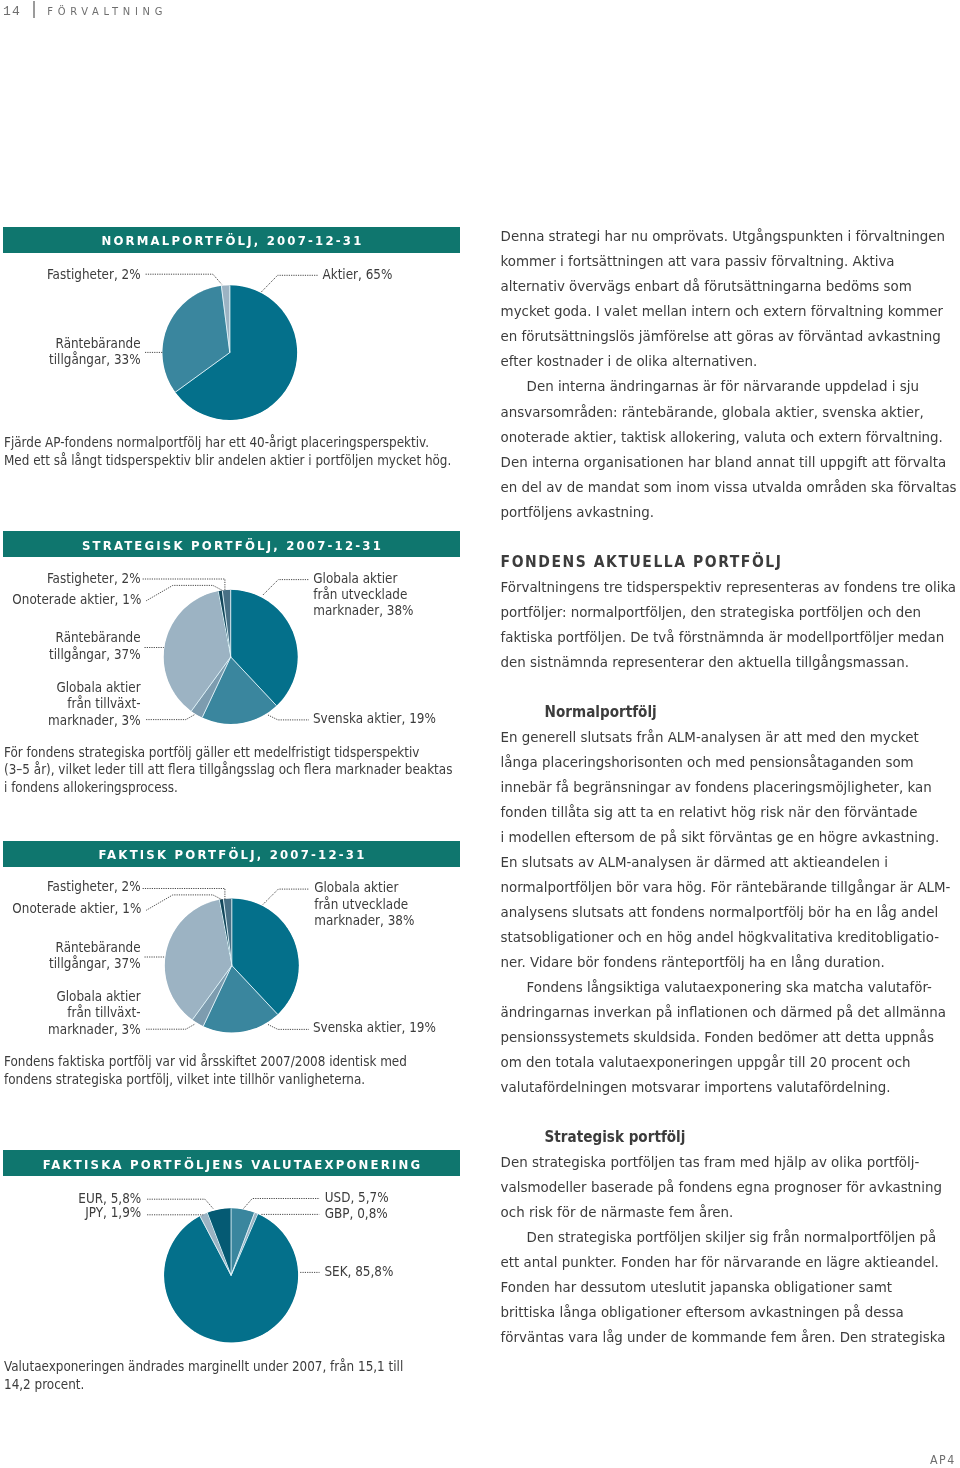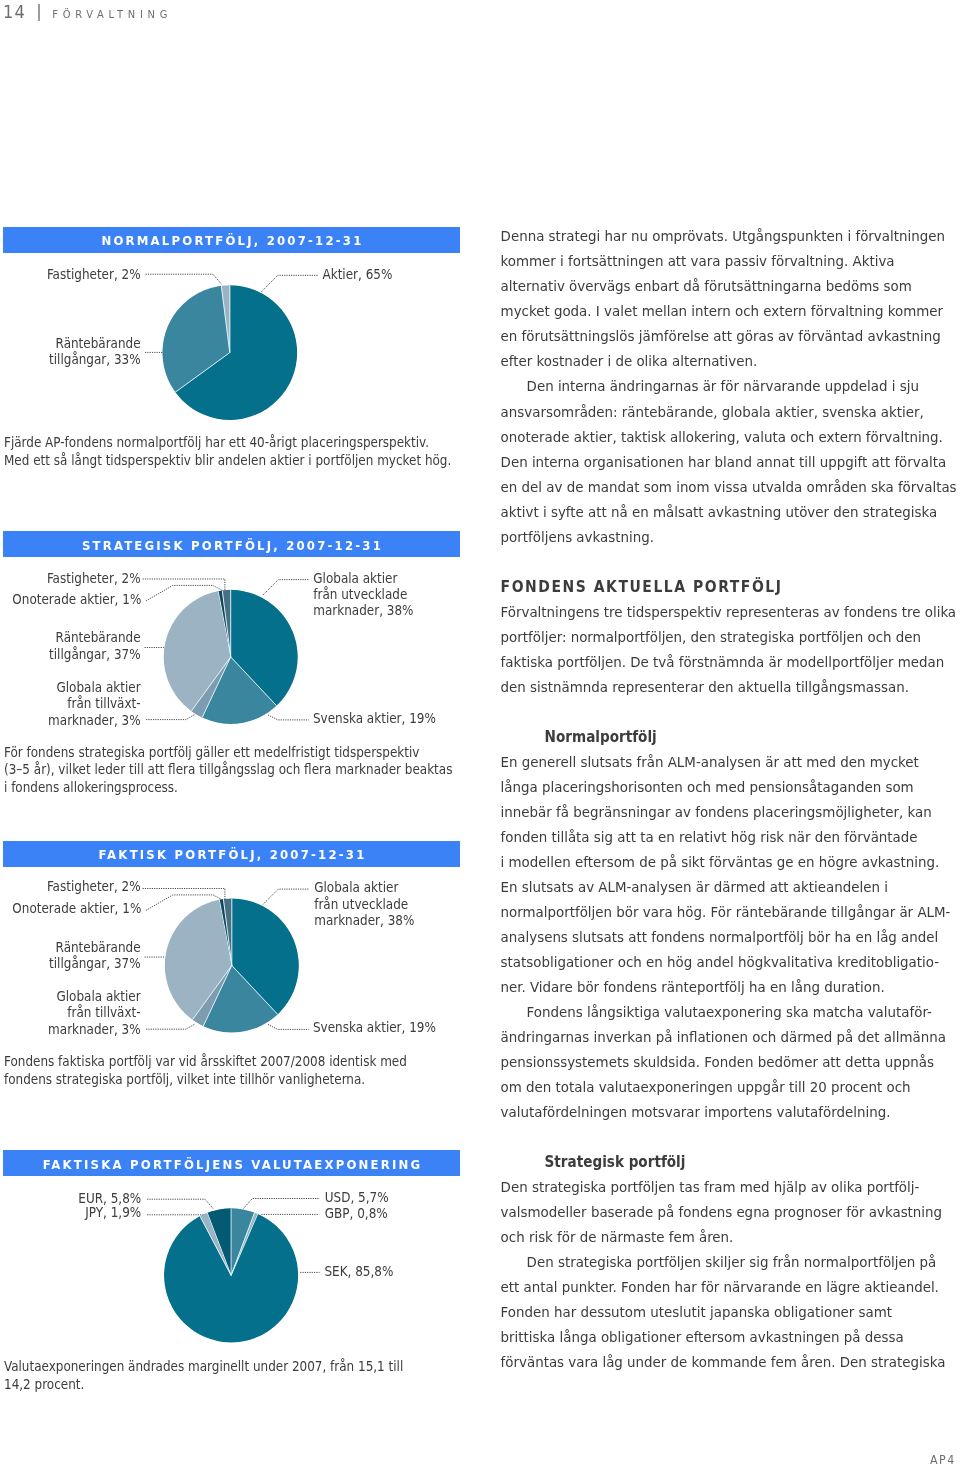--- a/index.html
+++ b/index.html
@@ -1,27 +1,27 @@
 <!DOCTYPE html>
 <html><head>
 <meta charset="utf-8">
 <style>
  * { box-sizing: border-box; }
  html,body { margin:0; padding:0; background:#fff; }
  body { width:960px; height:1468px; font-family:"DejaVu Sans", sans-serif; font-stretch:condensed;
         color:#3C3C3C; }
  .page { position:relative; width:960px; height:1468px; overflow:hidden; transform:translateZ(0); }
  .pg-head { position:absolute; left:3px; top:1px; font-size:11px; color:#6E6E6E; white-space:nowrap; }
- .pg-head .num { letter-spacing:1.3px; font-size:18px; }
+ .pg-head .num { letter-spacing:1.3px; font-size:13px;font-family:Liberation Mono, monospace; }
  .pg-head .sep { display:inline-block; width:1.6px; height:17px; background:#9b9b9b; margin:0 12.5px 0 12px;
                  vertical-align:-3px; font-size:0; overflow:hidden; }
  .pg-head .sect { letter-spacing:4.7px;margin-top:23px; }
  .footer { position:absolute; left:930px; top:1453px; font-size:12.3px; letter-spacing:1.55px;
            color:#6E6E6E; font-weight:normal; }
- .bar { position:absolute; left:3.25px; width:456.25px; height:26px; background:#3b82f6; color:#fff;
+ .bar { position:absolute; left:3.25px; width:456.25px; height:26px; background:#0f766e; color:#fff;
         font-size:13px; font-weight:bold; letter-spacing:2.2px; text-indent:2.2px; padding-top:2px;
         display:flex; align-items:center; justify-content:center; }
  .chart-svg { position:absolute; left:0; top:0; }
  svg text { font-family:"DejaVu Sans", sans-serif; font-stretch:condensed; fill:#3C3C3C; font-size:13.35px; }
  .ln { stroke:#4A4A4A; stroke-width:1.0; fill:none; stroke-dasharray:1.2,1.1; stroke-linecap:butt; }
  .col2 { position:absolute; left:500.6px; width:460px; top:224.4px; font-size:14.9px; color:#3C3C3C; }
  .tl { height:25.023px; line-height:25.023px; white-space:nowrap; overflow:visible; }
  .tl.ind { text-indent:26px; }
  .bl { font-weight:bold; font-size:15.1px;padding-left:44px; }
  .head { font-weight:bold; letter-spacing:1.55px; font-size:15.5px; }
@@ -166,21 +166,20 @@
   <div class="tl">mycket goda. I valet mellan intern och extern förvaltning kommer</div>
   <div class="tl">en förutsättningslös jämförelse att göras av förväntad avkastning</div>
   <div class="tl">efter kostnader i de olika alternativen.</div>
  </div>
  <div>
   <div class="tl ind">Den interna ändringarnas är för närvarande uppdelad i sju</div>
   <div class="tl">ansvarsområden: räntebärande, globala aktier, svenska aktier,</div>
   <div class="tl">onoterade aktier, taktisk allokering, valuta och extern förvaltning.</div>
   <div class="tl">Den interna organisationen har bland annat till uppgift att förvalta</div>
   <div class="tl">en del av de mandat som inom vissa utvalda områden ska förvaltas</div>
-  <div class="tl">aktivt i syfte att nå en målsatt avkastning utöver den strategiska</div>
   <div class="tl">portföljens avkastning.</div>
  </div>
  <div class="spacer"></div>
  <div>
   <div class="tl head">FONDENS AKTUELLA PORTFÖLJ</div>
  </div>
  <div>
   <div class="tl">Förvaltningens tre tidsperspektiv representeras av fondens tre olika</div>
   <div class="tl">portföljer: normalportföljen, den strategiska portföljen och den</div>
   <div class="tl">faktiska portföljen. De två förstnämnda är modellportföljer medan</div>

